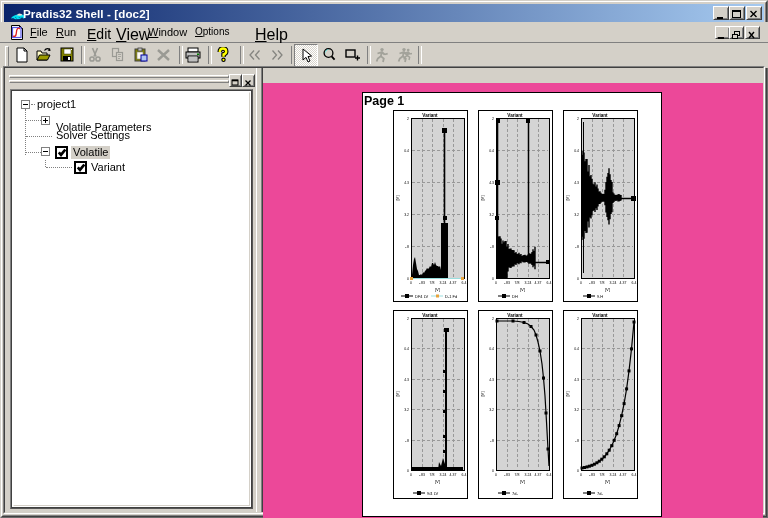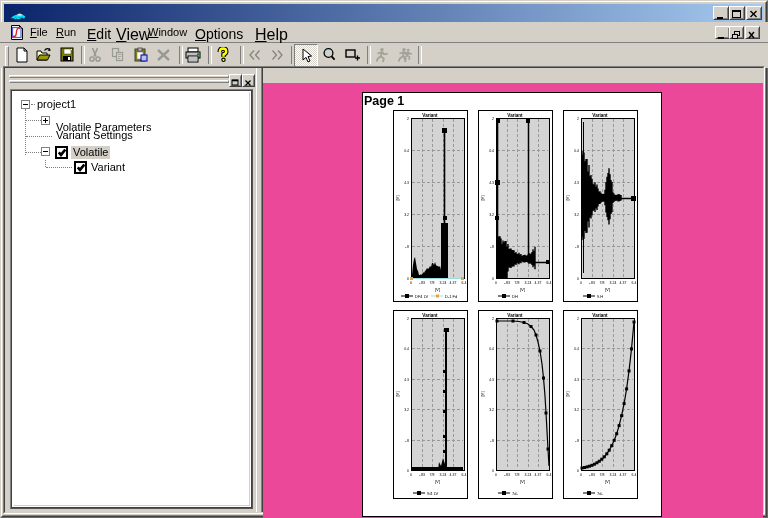--- a/index.html
+++ b/index.html
@@ -15,20 +15,21 @@
     <div class="b2"></div>
     <div class="b3"></div>
 
 <div style="position:absolute;left:4px;top:4px;width:760px;height:18px;background:linear-gradient(to right,#0a246a,#a6caf0)">
   <svg width="15" height="10" viewBox="0 0 15 10" style="position:absolute;left:7px;top:8px">
     <path d="M0 6.2C1.5 4 4 2.8 6.5 2.4l2.8-.3 2.7.7 2.3 1.7-.8 1.7-3.5.8-5.5.2z" fill="#00e0f0"></path>
     <path d="M5.5 3.2l2.5-1.7 2.5.5.8 1.2-2.5.6z" fill="#e8e0d8"></path>
     <path d="M1.2 6.8l2 .5M9.5 6.5l2.5-.3" stroke="#083878" stroke-width="1.4"></path>
     <path d="M4.2 5.2l1.5 1.2M7.8 5l1.2 1.4" stroke="#0a5a8a" stroke-width="0.8"></path>
   </svg>
+  <span style="position:absolute;left:19px;top:2.5px;font-size:11.6px;font-weight:bold;color:#fff;letter-spacing:0.1px">Pradis32 Shell - [doc2]</span>
   <div class="btn" style="left:709px;top:2px;width:14px;height:12px"><svg width="14" height="12">
           <rect x="3" y="8" width="6" height="2" fill="#000"></rect>
         </svg></div>
   <div class="btn" style="left:725px;top:2px;width:14px;height:12px"><svg width="14" height="12">
           <rect x="2.5" y="1.5" width="8" height="7" fill="none" stroke="#000" stroke-width="1"></rect>
           <line x1="2.5" y1="2" x2="10.5" y2="2" stroke="#000" stroke-width="2"></line>
         </svg></div>
   <div class="btn" style="left:742px;top:2px;width:14px;height:12px"><svg width="14" height="12">
           <path d="M3.5 2l6 6M9.5 2l-6 6" stroke="#000" stroke-width="1.4"></path>
         </svg></div>
@@ -39,21 +40,21 @@
     <path d="M2.5 1.5h8l3 3v11h-11z" fill="#fff" stroke="#000" stroke-width="1"></path>
     <path d="M10.5 1.5v3h3z" fill="#fff" stroke="#000" stroke-width="1"></path>
     <rect x="3.5" y="3.5" width="8.5" height="10" fill="#fff" stroke="#5858e8" stroke-width="1.2"></rect>
     <path d="M4.6 11.8q-.8.4.2.6q2 .2 2.4-2.6l.5-3.4q.4-2.4 2.2-2.3q1 .2.3.8" stroke="#e02020" stroke-width="1.3" fill="none"></path>
   </svg>
   <span style="position:absolute;left:30px;top:4px;font-size:11px"><u>F</u>ile</span>
   <span style="position:absolute;left:56px;top:4px;font-size:11px"><u>R</u>un</span>
   <span style="position:absolute;left:87px;top:4px;font-size:14px"><u>E</u>dit</span>
   <span style="position:absolute;left:116px;top:4px;font-size:16px"><u>V</u>iew</span>
   <span style="position:absolute;left:148px;top:4px;font-size:11px"><u>W</u>indow</span>
-  <span style="position:absolute;left:195px;top:4px;font-size:14px"><u>O</u>ptions</span>
+  <span style="position:absolute;left:195px;top:4px;font-size:10px"><u>O</u>ptions</span>
   <span style="position:absolute;left:255px;top:4px;font-size:16px"><u>H</u>elp</span>
   <div class="btn" style="left:715px;top:4px;width:13px;height:11px"><svg width="13" height="11">
           <rect x="2" y="7" width="6" height="2" fill="#000"></rect>
         </svg></div>
   <div class="btn" style="left:729px;top:4px;width:13px;height:11px"><svg width="13" height="11">
           <rect x="4.5" y="1.5" width="5" height="4" fill="none" stroke="#000"></rect>
           <rect x="2.5" y="4.5" width="5" height="4" fill="#d4d0c8" stroke="#000"></rect>
         </svg></div>
   <div class="btn" style="left:745px;top:4px;width:13px;height:11px"><svg width="13" height="11">
           <path d="M3 2l5 6M8 2L3 8" stroke="#000" stroke-width="1.4"></path>
@@ -239,21 +240,21 @@
         <path d="M1.8 4.3l2.2 2.5 4.3-5.3" stroke="#000" stroke-width="2.7" fill="none"></path>
       </svg>
     </div>
 <div style="position:absolute;left:74px;top:161px;width:13px;height:13px;background:#fff;border:2px solid #000;box-sizing:border-box">
       <svg width="9" height="9" viewBox="0 0 9 9" style="position:absolute;left:0px;top:0px">
         <path d="M1.8 4.3l2.2 2.5 4.3-5.3" stroke="#000" stroke-width="2.7" fill="none"></path>
       </svg>
     </div>
 <div style="position:absolute;font-size:11px;line-height:13px;color:#000;white-space:nowrap;will-change:transform;left:37px;top:98px">project1</div>
 <div style="position:absolute;font-size:11px;line-height:13px;color:#000;white-space:nowrap;will-change:transform;left:56px;top:121px">Volatile Parameters</div>
-<div style="position:absolute;font-size:11px;line-height:13px;color:#000;white-space:nowrap;will-change:transform;left:56px;top:129px">Variant Settings</div>
+<div style="position:absolute;font-size:11px;line-height:13px;color:#000;white-space:nowrap;will-change:transform;left:56px;top:129px">Solver Settings</div>
 <div style="position:absolute;font-size:11px;line-height:13px;color:#000;white-space:nowrap;will-change:transform;left:71px;top:146px;background:#d4d0c8;padding:0 2px">Volatile</div>
 <div style="position:absolute;font-size:11px;line-height:13px;color:#000;white-space:nowrap;will-change:transform;left:91px;top:161px">Variant</div>
 
 <div style="position:absolute;left:256px;top:68px;width:1px;height:444px;background:#fff"></div>
 <div style="position:absolute;left:261px;top:68px;width:1px;height:444px;background:#808080"></div>
 <div style="position:absolute;left:262px;top:68px;width:1px;height:444px;background:#404040"></div>
 
 <div style="position:absolute;left:263px;top:83px;width:500px;height:444px;background:#ec4899">
 <svg width="500" height="444" viewBox="0 0 500 444" style="position:absolute;left:0;top:0;transform:translateZ(0)">
 <rect x="99.5" y="9.5" width="299" height="424" fill="#fff" stroke="#000" stroke-width="1"></rect>

